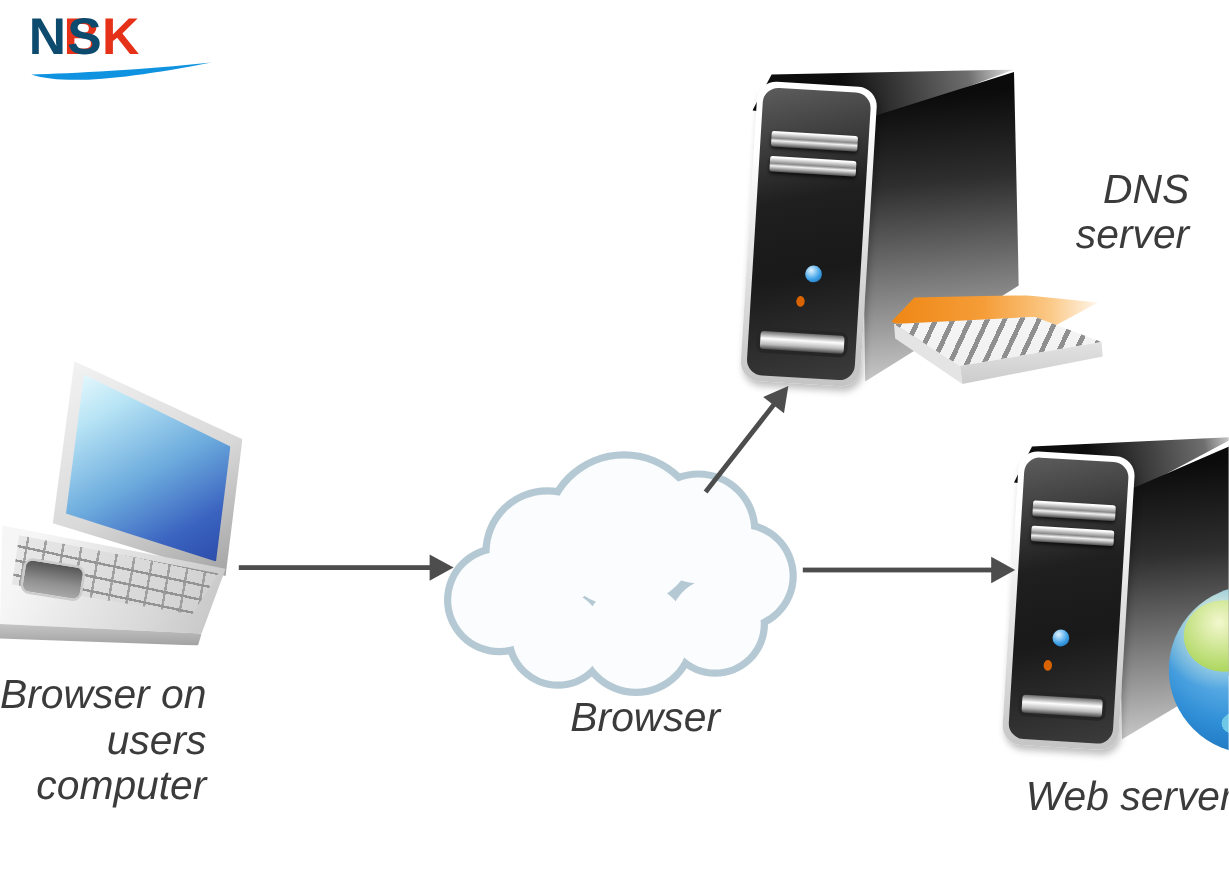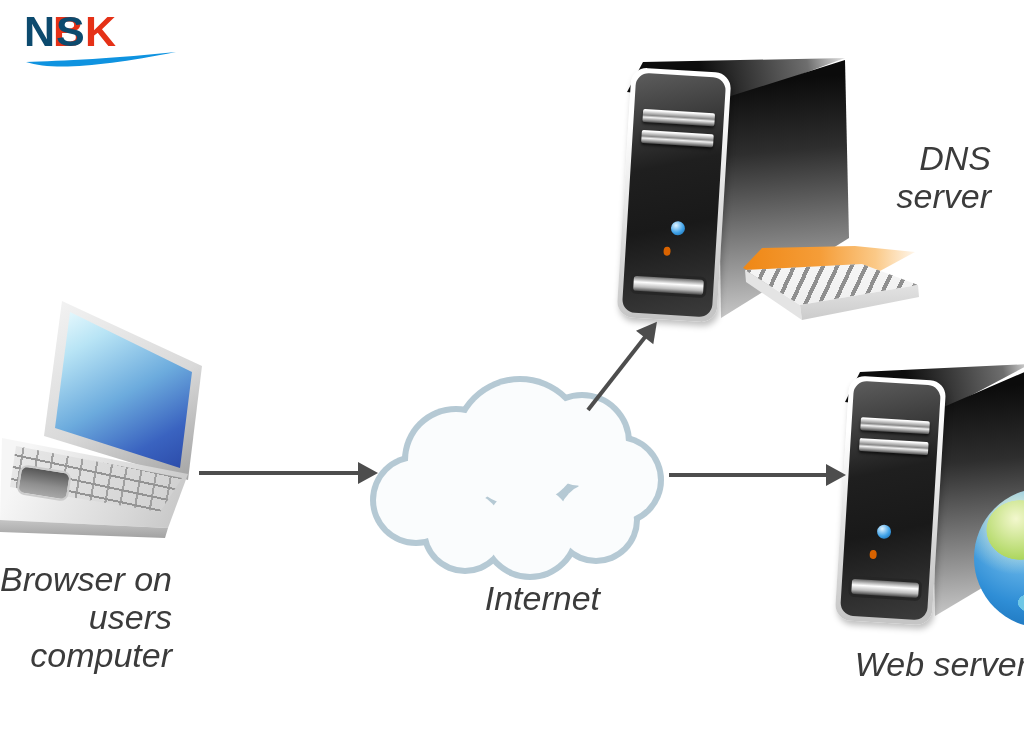--- a/index.html
+++ b/index.html
@@ -159,21 +159,21 @@
       <circle cx="150" cy="72" r="62"></circle>
         <circle cx="86" cy="88" r="48"></circle>
       <circle cx="46" cy="128" r="40"></circle>
         <circle cx="95" cy="158" r="38"></circle>
       <circle cx="160" cy="158" r="44"></circle>
         <circle cx="226" cy="148" r="38"></circle>
       <circle cx="248" cy="108" r="40"></circle>
         <circle cx="212" cy="70" r="44"></circle>
     </g>
   </svg>
-  <div class="label" id="label-internet">Internet</div>
+  <div class="label" id="label-internet">Browser</div>
 
   <div class="arrow" id="arrow-client-internet"></div>
   <div class="arrow" id="arrow-internet-dns"></div>
   <div class="arrow" id="arrow-internet-web"></div>
 
   <div class="srv-top srv-top-dns"></div>
   <div class="srv-side srv-side-dns"></div>
   <div class="srv-chassis srv-chassis-dns">
     <div class="srv-face">
       <div class="bay bay1"></div>

